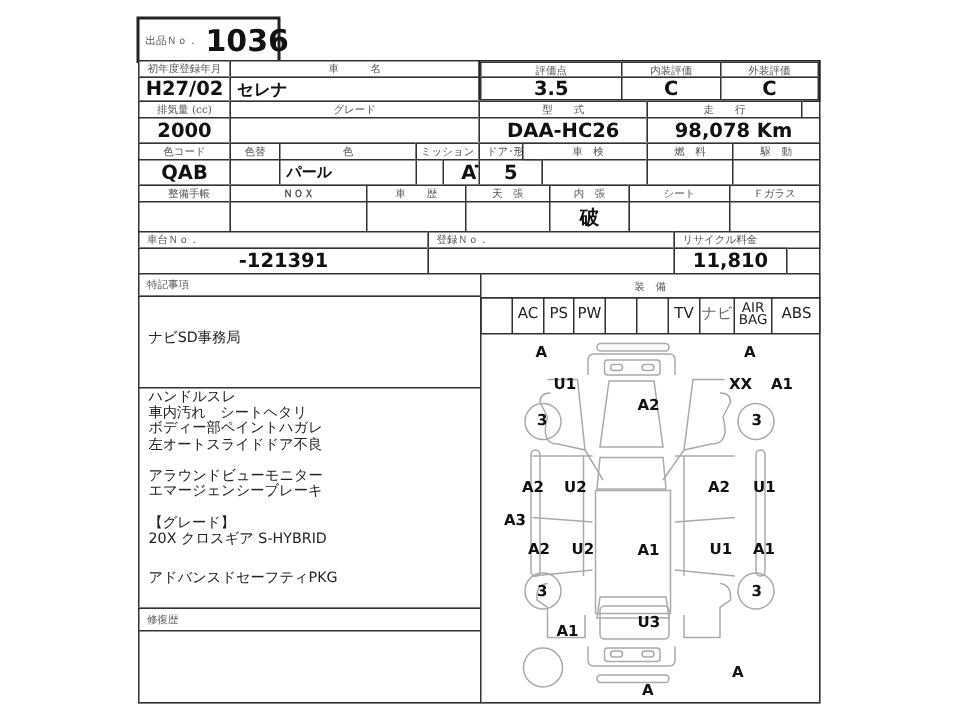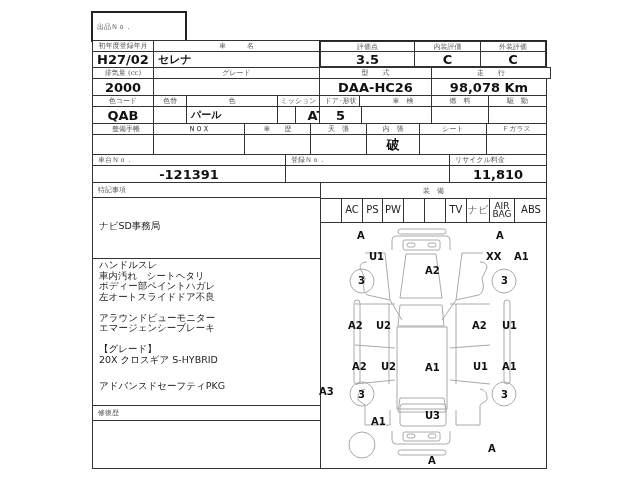--- a/index.html
+++ b/index.html
@@ -16,20 +16,21 @@
   .note { font-size:9.5px; line-height:10.5px; color:#222; white-space:pre; padding-left:6px; }
   .eq { position:absolute; top:198px; height:24px; border-left:1px solid #333; font-size:10px;
         display:flex; align-items:center; justify-content:center; box-sizing:border-box; line-height:8px; text-align:center; color:#222; }
   .dmg { position:absolute; font-weight:bold; font-size:10px; color:#111; }
 </style>
 </head>
 <body>
 
 <div class="cell thick" style="left:91px;top:11px;width:96px;height:31px;">
   <span class="abs lbl" style="left:4px;top:9px;height:10px;font-size:7px;">出品Ｎｏ．</span>
+  <span class="abs" style="left:44px;top:2px;font-size:20px;font-weight:bold;">1036</span>
 </div>
 
 <div class="abs" style="left:92px;top:40px;width:455px;height:429px;border:1px solid #333;"></div>
 
 <div class="cell lbl" style="left:92px;top:40px;width:62px;height:12px;">初年度登録年月</div>
 <div class="cell val" style="left:92px;top:51px;width:62px;height:17px;">H27/02</div>
 <div class="cell lbl" style="left:153px;top:40px;width:167px;height:12px;">車　　　名</div>
 <div class="cell val left" style="left:153px;top:51px;width:167px;height:17px;font-size:11px;">セレナ</div>
 <div class="abs" style="left:319px;top:40px;width:228px;height:28px;border:2px solid #222;"></div>
 <div class="cell lbl" style="left:320px;top:41px;width:95px;height:11px;">評価点</div>
@@ -38,34 +39,34 @@
 <div class="cell val" style="left:414px;top:51px;width:67px;height:16px;">C</div>
 <div class="cell lbl" style="left:480px;top:41px;width:66px;height:11px;">外装評価</div>
 <div class="cell val" style="left:480px;top:51px;width:66px;height:16px;">C</div>
 
 <div class="cell lbl" style="left:92px;top:67px;width:62px;height:12px;">排気量 (cc)</div>
 <div class="cell val" style="left:92px;top:78px;width:62px;height:18px;">2000</div>
 <div class="cell lbl" style="left:153px;top:67px;width:167px;height:12px;">グレード</div>
 <div class="cell val left" style="left:153px;top:78px;width:167px;height:18px;"></div>
 <div class="cell lbl" style="left:319px;top:67px;width:113px;height:12px;">型　　式</div>
 <div class="cell val" style="left:319px;top:78px;width:113px;height:18px;">DAA-HC26</div>
-<div class="cell lbl" style="left:431px;top:67px;width:120px;height:12px;">走　　行</div>
+<div class="cell lbl" style="left:431px;top:67px;width:104px;height:12px;">走　　行</div>
 <div class="cell val" style="left:431px;top:78px;width:116px;height:18px;">98,078 Km</div>
 
 <div class="cell lbl" style="left:92px;top:95px;width:62px;height:12px;">色コード</div>
 <div class="cell val" style="left:92px;top:106px;width:62px;height:18px;">QAB</div>
 <div class="cell lbl" style="left:153px;top:95px;width:34px;height:12px;">色替</div>
 <div class="cell val" style="left:153px;top:106px;width:34px;height:18px;"></div>
 <div class="cell lbl" style="left:186px;top:95px;width:92px;height:12px;">色</div>
 <div class="cell val left" style="left:186px;top:106px;width:92px;height:18px;font-size:10px;">パール</div>
 <div class="cell lbl" style="left:277px;top:95px;width:43px;height:12px;">ミッション</div>
 <div class="cell val" style="left:295px;top:106px;width:43px;height:18px;">AT</div>
 <div class="cell lbl" style="left:319px;top:95px;width:43px;height:12px;">ドア･形状</div>
 <div class="cell val" style="left:319px;top:106px;width:43px;height:18px;">5</div>
-<div class="cell lbl" style="left:359px;top:95px;width:88px;height:12px;">車　検</div>
+<div class="cell lbl" style="left:348px;top:95px;width:88px;height:12px;">車　検</div>
 <div class="cell val" style="left:361px;top:106px;width:71px;height:18px;"></div>
 <div class="cell lbl" style="left:431px;top:95px;width:58px;height:12px;">燃　料</div>
 <div class="cell val" style="left:431px;top:106px;width:58px;height:18px;"></div>
 <div class="cell lbl" style="left:488px;top:95px;width:59px;height:12px;">駆　動</div>
 <div class="cell val" style="left:488px;top:106px;width:59px;height:18px;"></div>
 
 <div class="cell lbl" style="left:92px;top:123px;width:68px;height:12px;">整備手帳</div>
 <div class="cell val" style="left:92px;top:134px;width:62px;height:21px;"></div>
 <div class="cell lbl" style="left:153px;top:123px;width:92px;height:12px;font-weight:bold;">ＮＯＸ</div>
 <div class="cell val" style="left:153px;top:134px;width:92px;height:21px;"></div>
@@ -78,21 +79,21 @@
 <div class="cell lbl" style="left:419px;top:123px;width:68px;height:12px;">シート</div>
 <div class="cell val" style="left:419px;top:134px;width:68px;height:21px;"></div>
 <div class="cell lbl" style="left:486px;top:123px;width:61px;height:12px;">Ｆガラス</div>
 <div class="cell val" style="left:486px;top:134px;width:61px;height:21px;"></div>
 
 <div class="cell lbl left" style="left:92px;top:154px;width:194px;height:12px;">車台Ｎｏ．</div>
 <div class="cell val" style="left:92px;top:165px;width:194px;height:18px;">-121391</div>
 <div class="cell lbl left" style="left:285px;top:154px;width:165px;height:12px;">登録Ｎｏ．</div>
 <div class="cell val" style="left:285px;top:165px;width:165px;height:18px;"></div>
 <div class="cell lbl left" style="left:449px;top:154px;width:98px;height:12px;">リサイクル料金</div>
-<div class="cell val" style="left:449px;top:165px;width:98px;height:18px;">11,810</div>
+<div class="cell val" style="left:449px;top:165px;width:76px;height:18px;">11,810</div>
 
 <div class="cell lbl left" style="left:92px;top:182px;width:229px;height:16px;">特記事項</div>
 <div class="cell" style="left:92px;top:197px;width:229px;height:62px;">
   <div class="abs note" style="left:0;top:23px;">ナビSD事務局</div>
 </div>
 <div class="cell" style="left:92px;top:258px;width:229px;height:148px;padding-top:1px;">
   <div class="note" style="height:10.5px;">ハンドルスレ</div>
   <div class="note" style="height:10.5px;">車内汚れ　シートヘタリ</div>
   <div class="note" style="height:10.5px;">ボディー部ペイントハガレ</div>
   <div class="note" style="height:10.5px;">左オートスライドドア不良</div>
@@ -177,21 +178,21 @@
 <span class="dmg" style="left:369px;top:251px;">U1</span>
 <span class="dmg" style="left:486px;top:251px;">XX</span>
 <span class="dmg" style="left:514px;top:251px;">A1</span>
 <span class="dmg" style="left:425px;top:265px;">A2</span>
 <span class="dmg" style="left:358px;top:275px;">3</span>
 <span class="dmg" style="left:501px;top:275px;">3</span>
 <span class="dmg" style="left:348px;top:320px;">A2</span>
 <span class="dmg" style="left:376px;top:320px;">U2</span>
 <span class="dmg" style="left:472px;top:320px;">A2</span>
 <span class="dmg" style="left:502px;top:320px;">U1</span>
-<span class="dmg" style="left:319px;top:342px;margin-top:44px;">A3</span>
+<span class="dmg" style="left:336px;top:342px;">A3</span>
 <span class="dmg" style="left:352px;top:361px;">A2</span>
 <span class="dmg" style="left:381px;top:361px;">U2</span>
 <span class="dmg" style="left:425px;top:362px;">A1</span>
 <span class="dmg" style="left:473px;top:361px;">U1</span>
 <span class="dmg" style="left:502px;top:361px;">A1</span>
 <span class="dmg" style="left:358px;top:389px;">3</span>
 <span class="dmg" style="left:501px;top:389px;">3</span>
 <span class="dmg" style="left:425px;top:410px;">U3</span>
 <span class="dmg" style="left:371px;top:416px;">A1</span>
 <span class="dmg" style="left:488px;top:443px;">A</span>

